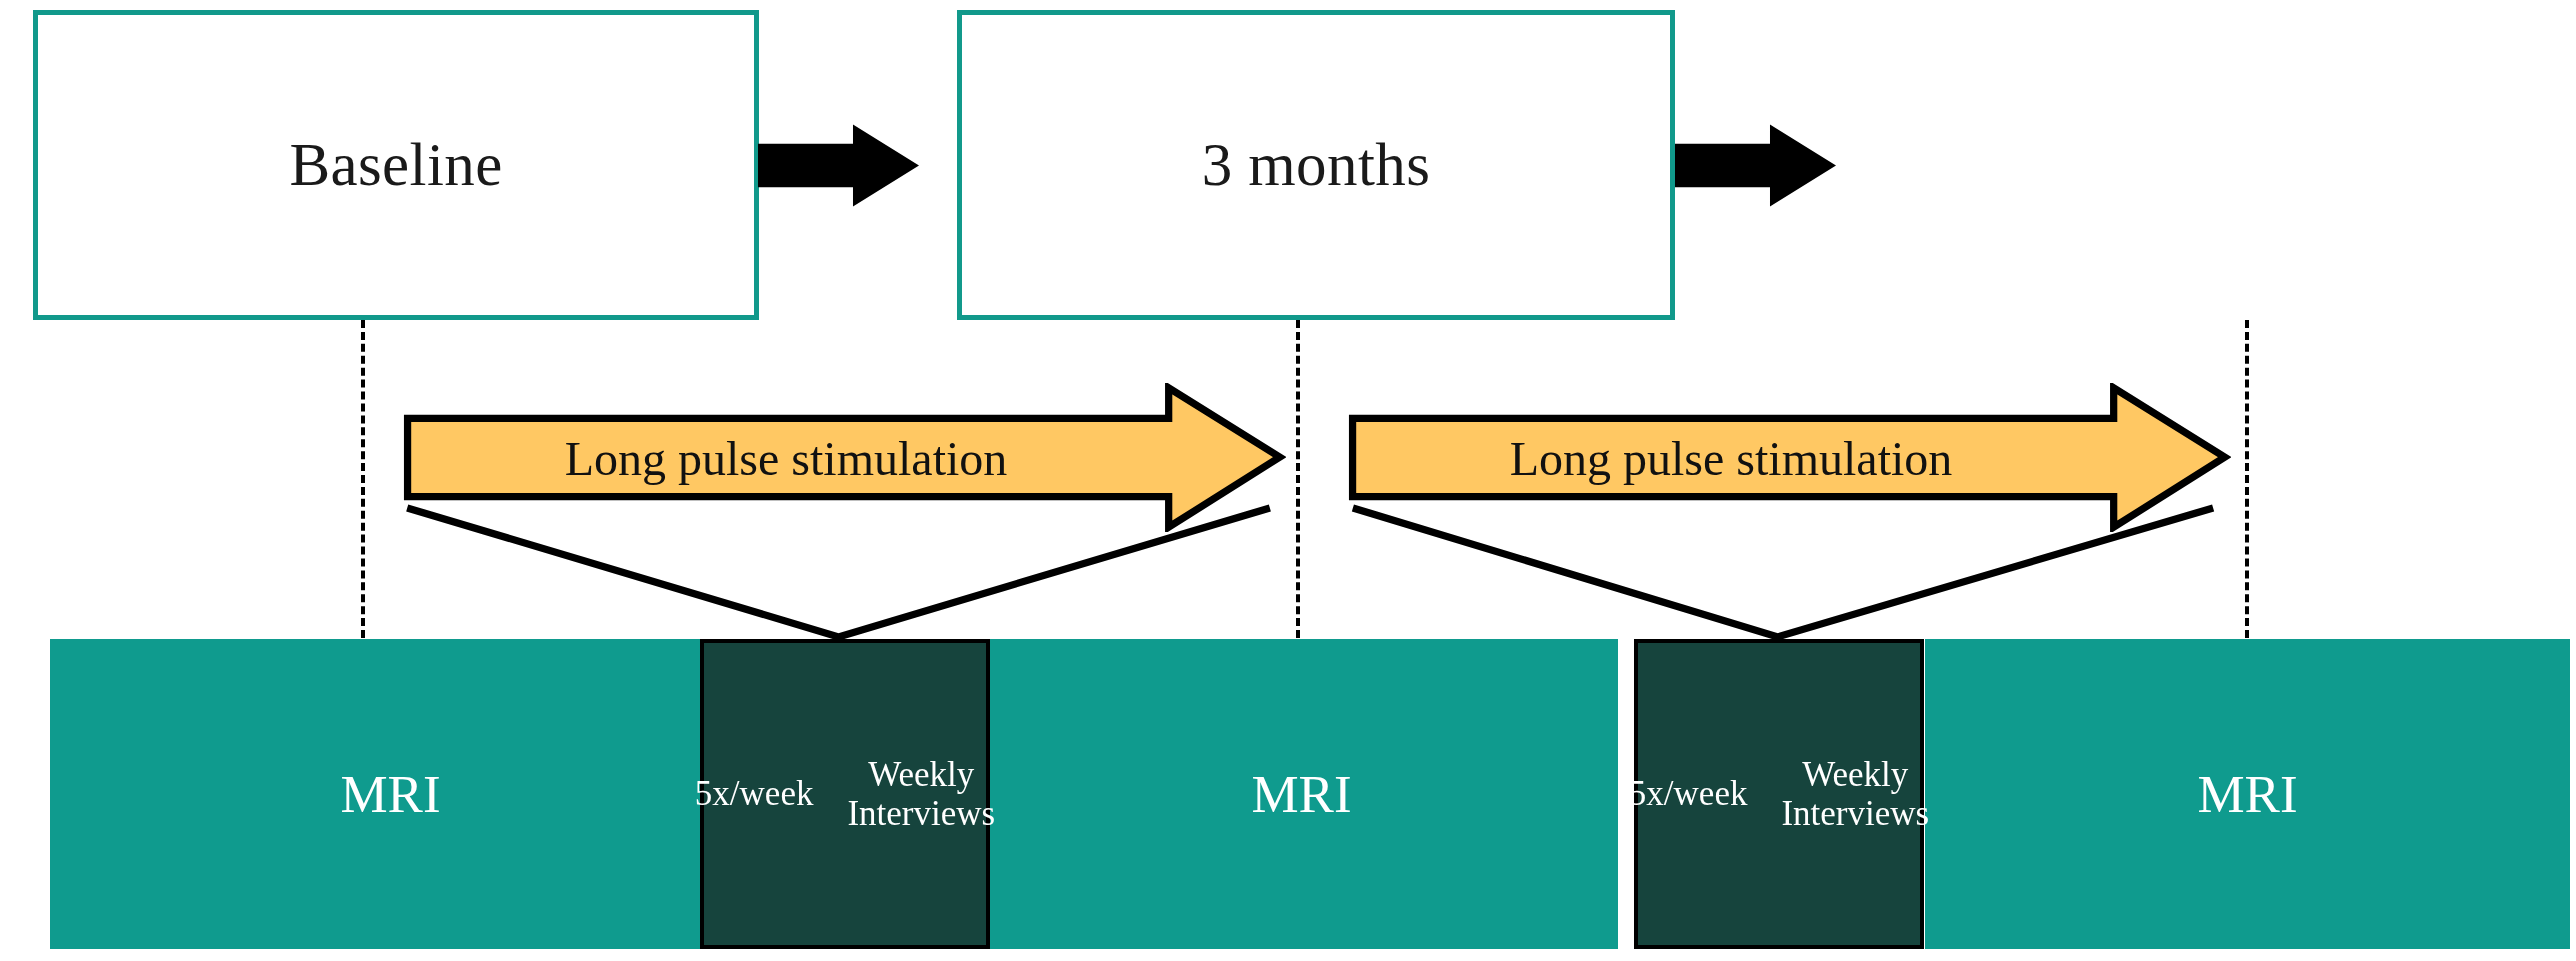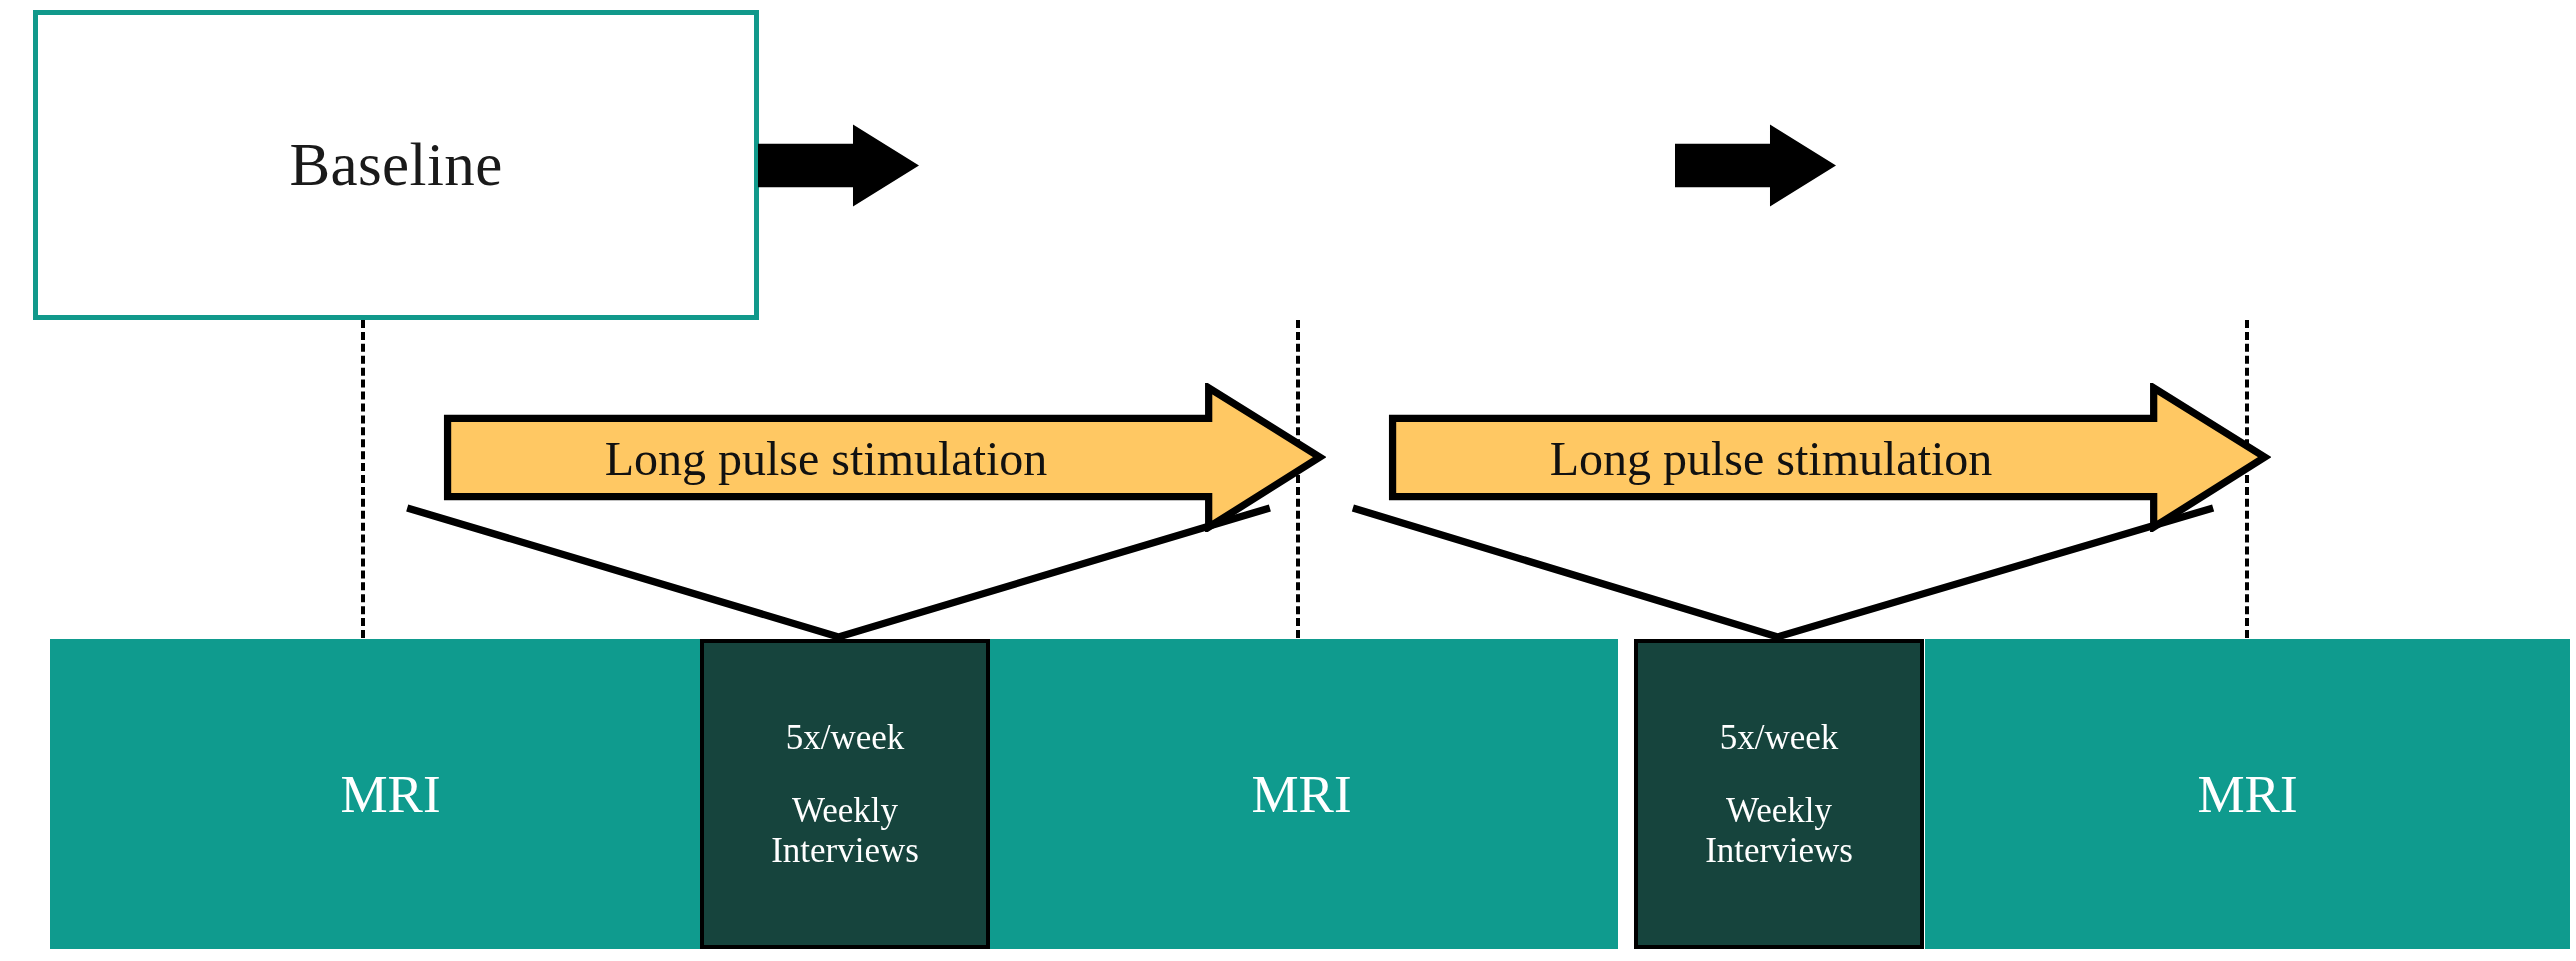--- a/index.html
+++ b/index.html
@@ -45,21 +45,20 @@
   
   .vline {
     position: absolute;
     border-left: 4.8px dashed #000000;
     width: 0;
   }
 
   
   .stim-wrap {
     position: absolute;
-    margin-left: 40px;
   }
   .stim-label {
     position: absolute;
     font-family: "Liberation Serif", serif;
     font-size: 48px;
     color: #111111;
     white-space: nowrap;
     text-align: center;
     top: 50%;
     transform: translateY(-50%);
@@ -80,21 +79,21 @@
     color: #ffffff;
   }
 
   
   .iv-box {
     position: absolute;
     box-sizing: border-box;
     background: #16443d;
     border: 4.8px solid #000000;
     display: flex;
-    flex-direction: column;
+    flex-direction: row;
     align-items: center;
     justify-content: center;
     gap: 34px;
   }
   .iv-line {
     font-family: "Liberation Serif", serif;
     font-size: 35px;
     color: #ffffff;
     text-align: center;
     line-height: 1.12;
@@ -105,20 +104,23 @@
 </style>
 </head>
 <body>
 
 <div id="stage">
 
   <div class="tp-box" style="left:13px; top:9.7px; width:726px; height:310px;">
     <span class="tp-label">Baseline</span>
   </div>
 
+  <div class="tp-box" style="left:937px; top:9.7px; width:718px; height:310px;">
+    <span class="tp-label">3 months</span>
+  </div>
 
 
   <svg class="blk-arrow" style="left:758px; top:121px;" width="161" height="89" viewBox="0 0 200 110">
     <polygon points="0,28 118,28 118,4 200,55 118,106 118,82 0,82" fill="#000000"></polygon>
   </svg>
 
   <svg class="blk-arrow" style="left:1675px; top:121px;" width="161" height="89" viewBox="0 0 200 110">
     <polygon points="0,28 118,28 118,4 200,55 118,106 118,82 0,82" fill="#000000"></polygon>
   </svg>
 

